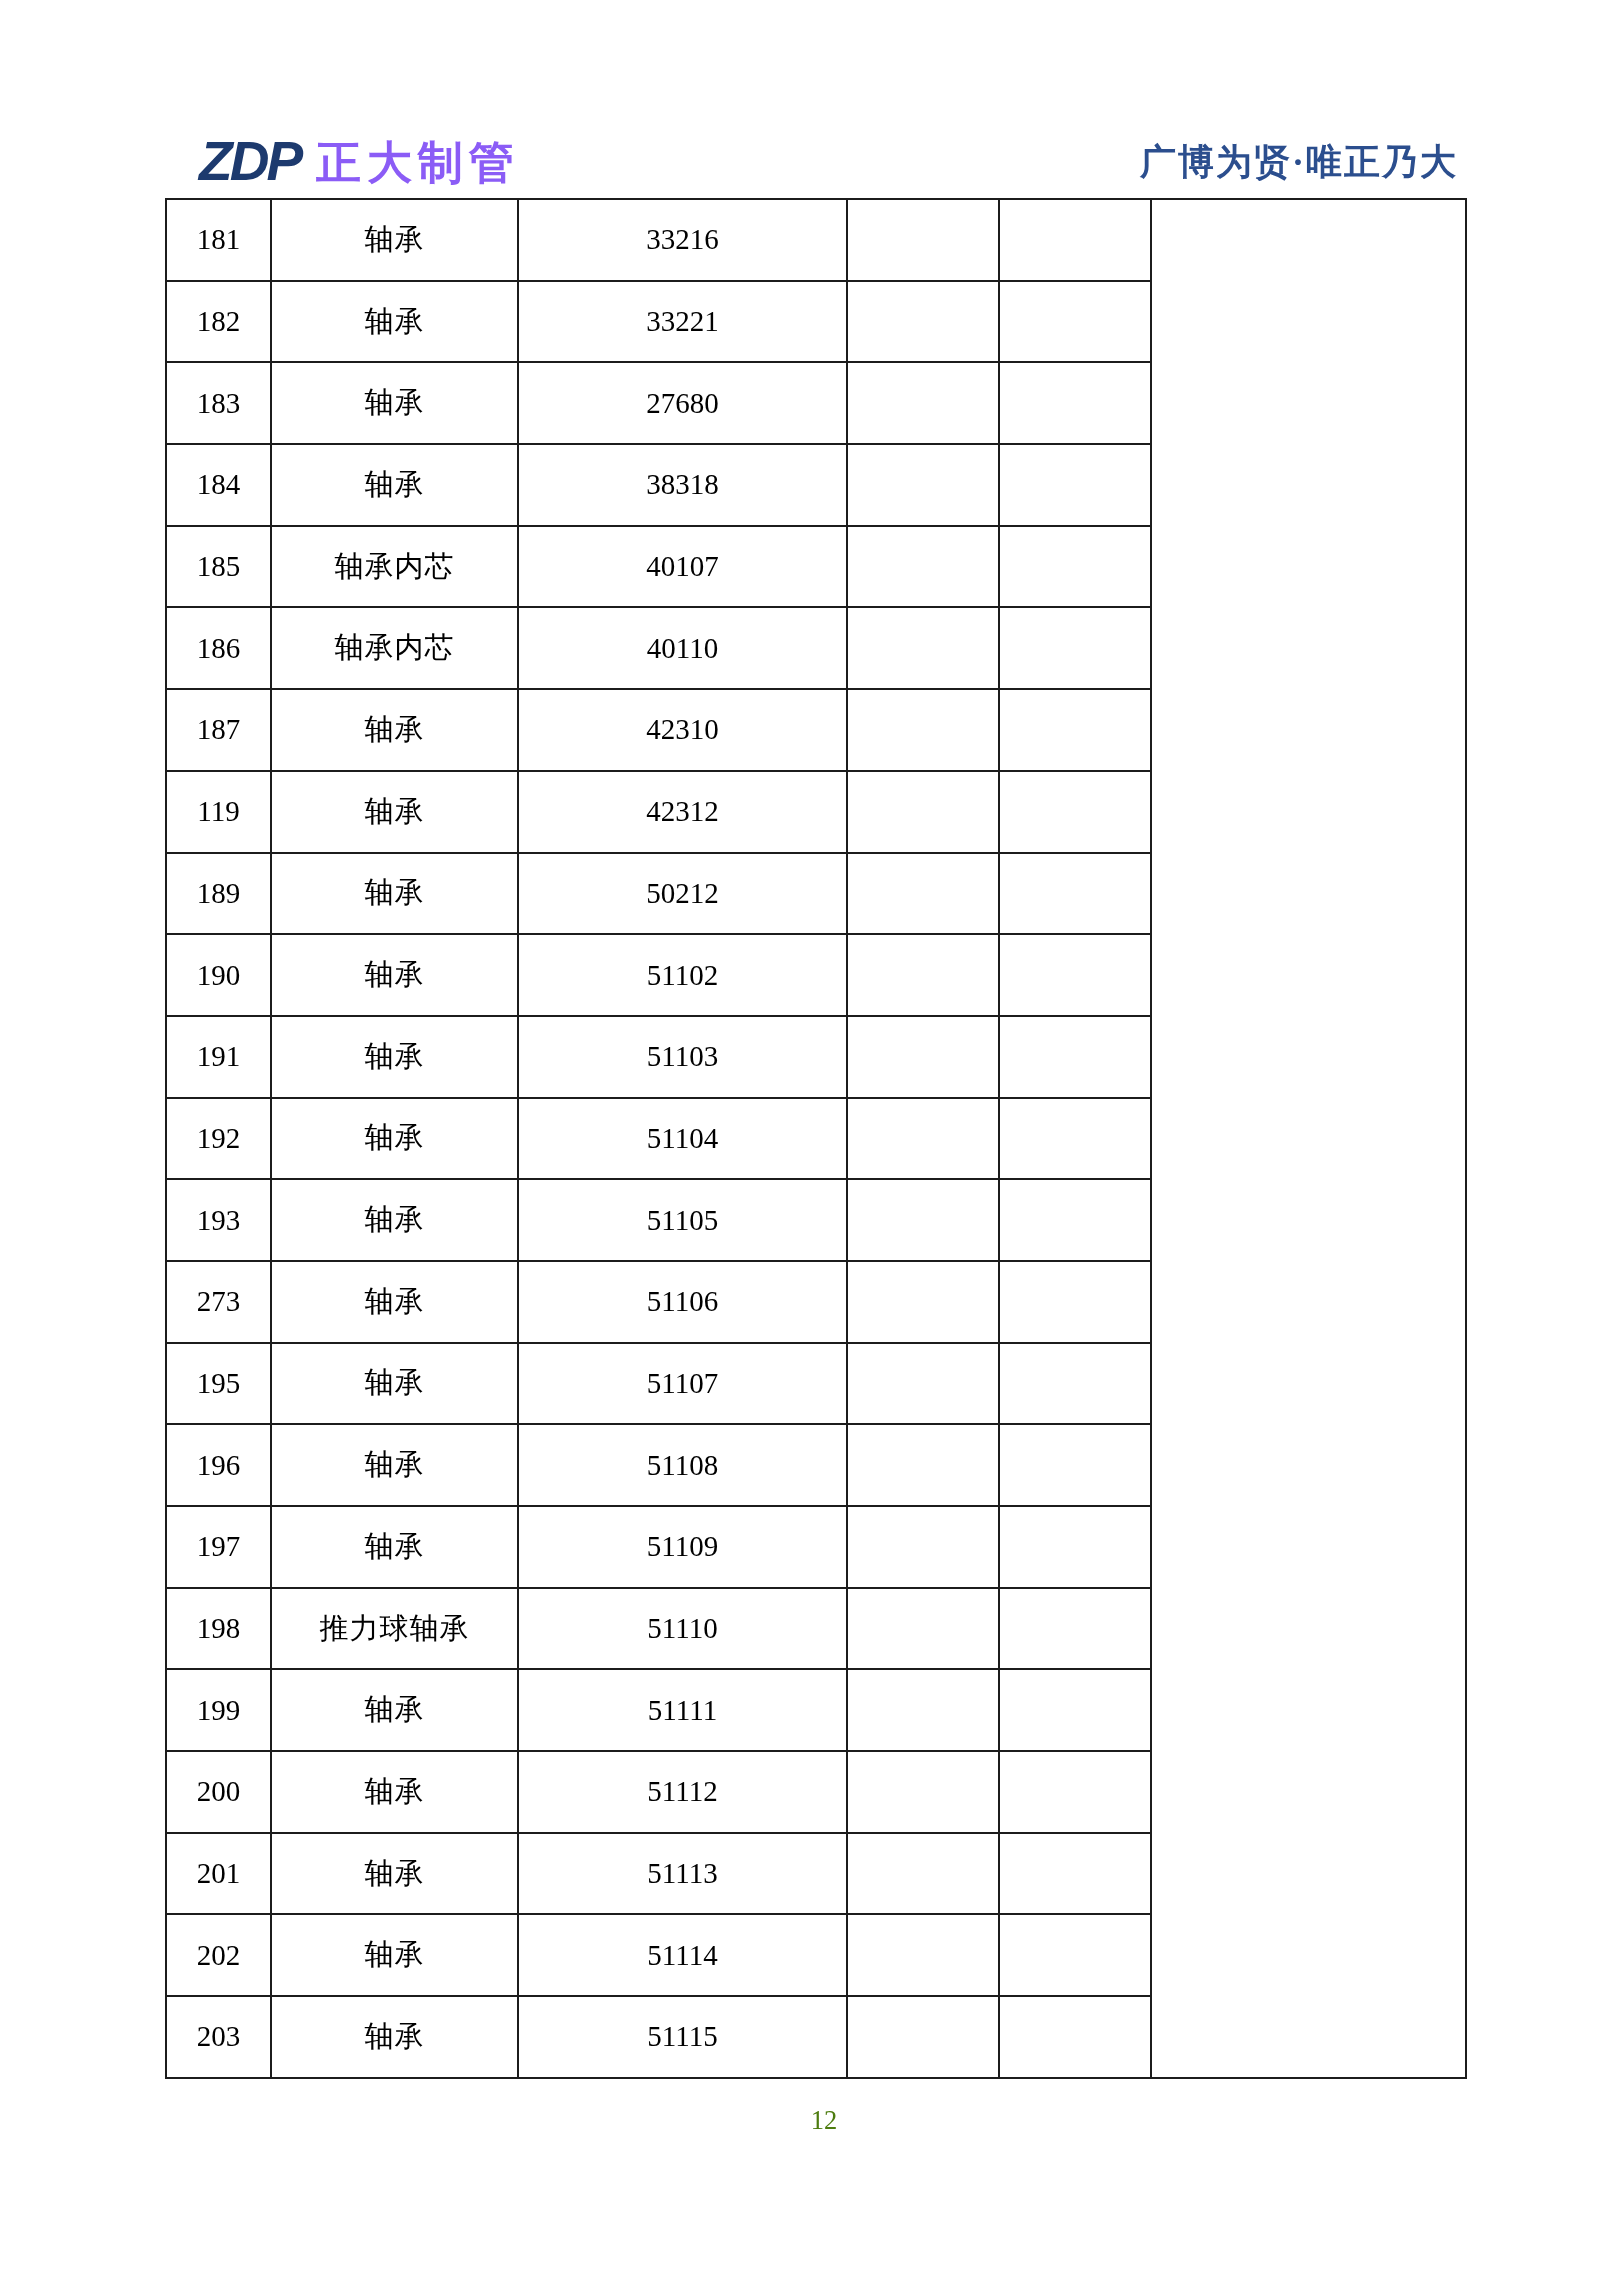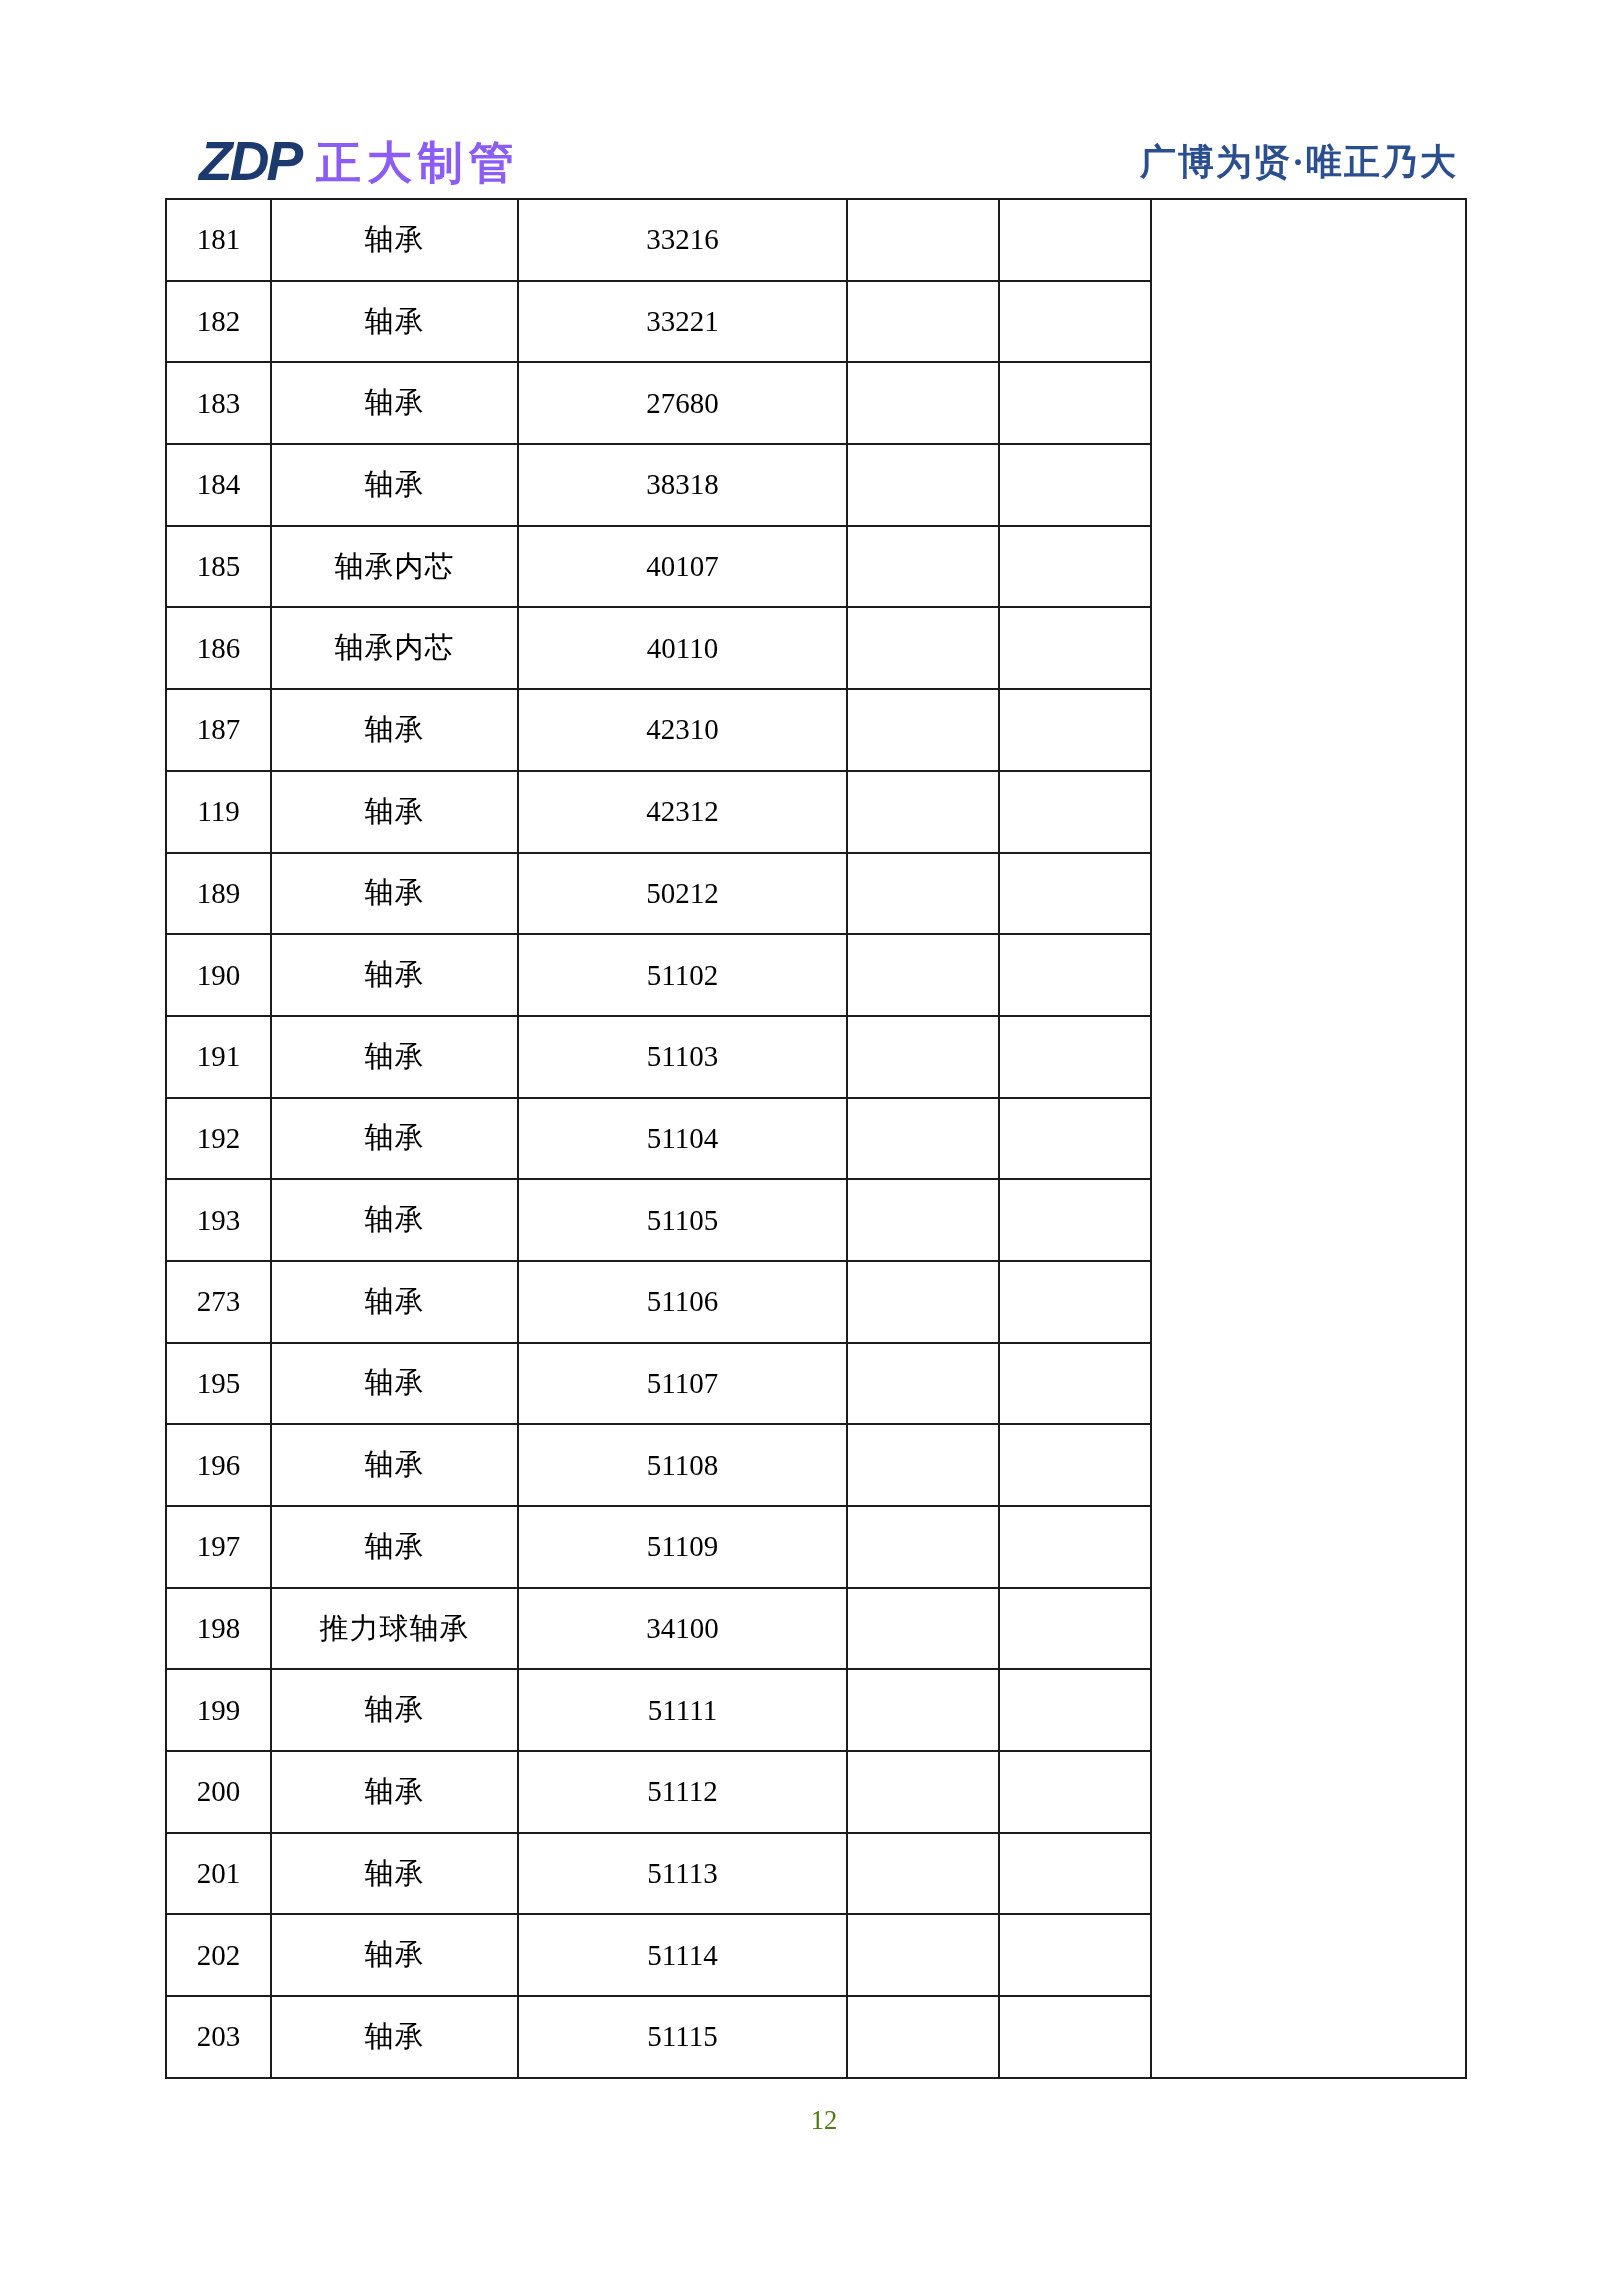--- a/index.html
+++ b/index.html
@@ -199,21 +199,21 @@
       <tr>
         <td class="">197</td>
         <td class="cell-name">轴承</td>
         <td class="">51109</td>
         <td class=""></td>
         <td class=""></td>
       </tr>
       <tr>
         <td class="">198</td>
         <td class="cell-name">推力球轴承</td>
-        <td class="">34100</td>
+        <td class="">51110</td>
         <td class=""></td>
         <td class=""></td>
       </tr>
       <tr>
         <td class="">199</td>
         <td class="cell-name">轴承</td>
         <td class="">51111</td>
         <td class=""></td>
         <td class=""></td>
       </tr>

